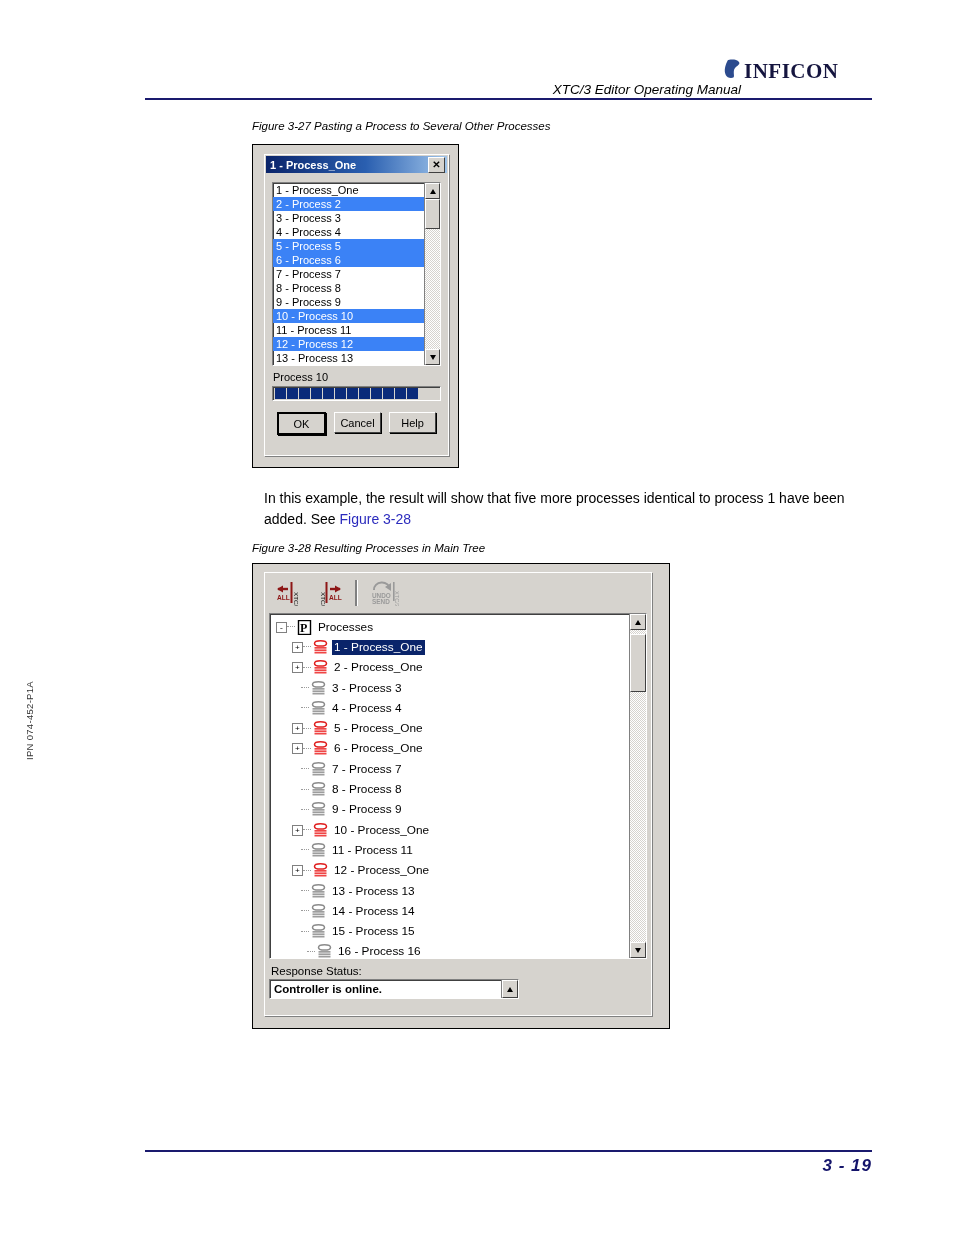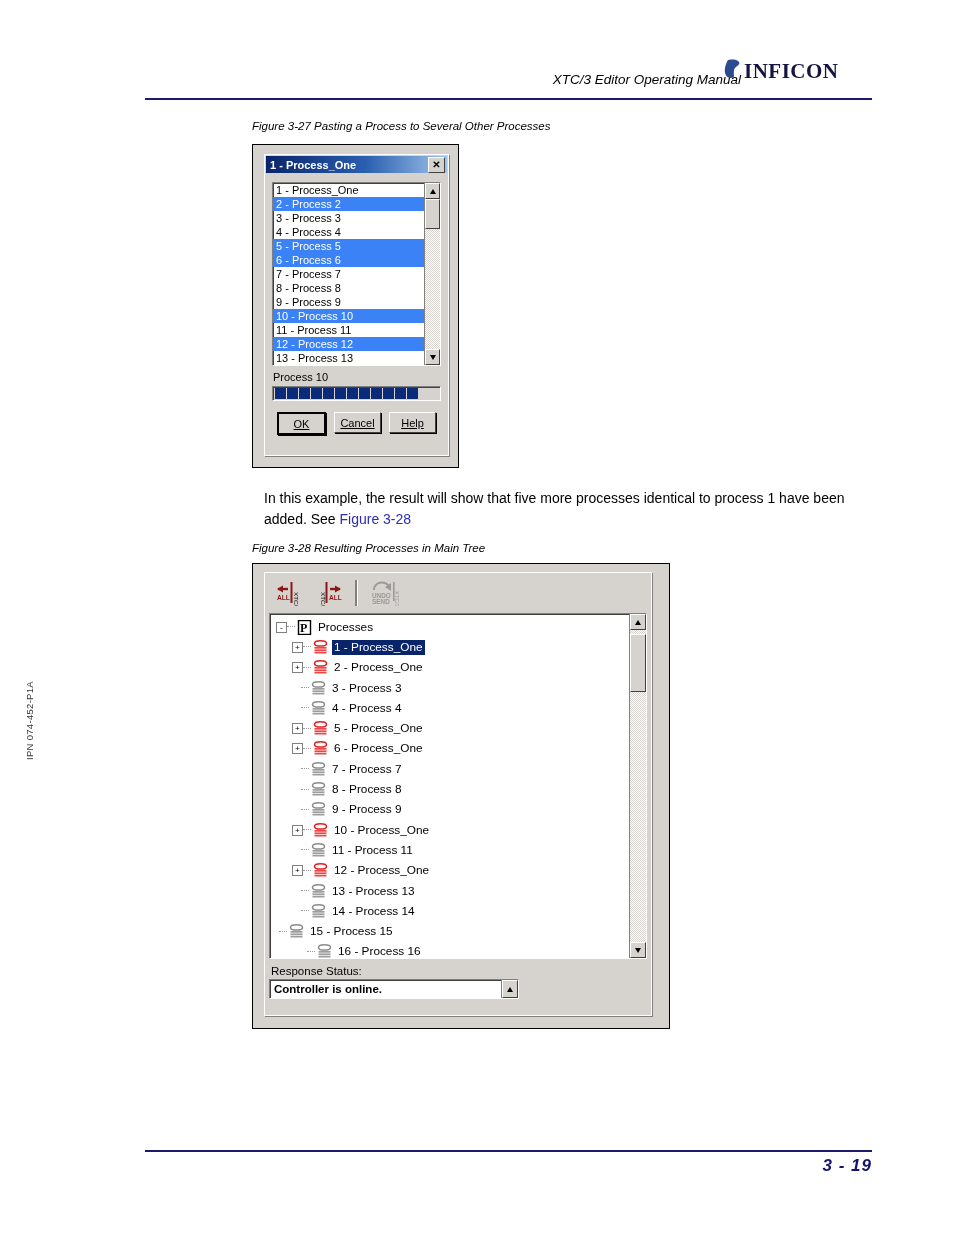--- a/index.html
+++ b/index.html
@@ -4,21 +4,21 @@
 <style>
   html,body{margin:0;padding:0;}
   body{
     width:954px;height:1235px;background:#ffffff;
     font-family:"Liberation Sans",sans-serif;
     color:#000;position:relative;overflow:hidden;
   }
   
   .page-header{position:absolute;left:0;top:0;width:954px;height:100px;}
   .hdr-title{
-    position:absolute;right:213px;top:72px;
+    position:absolute;right:213px;top:82px;
     font-style:italic;font-size:13.5px;color:#000;white-space:nowrap;
     font-family:"Liberation Sans",sans-serif;
   }
   .hdr-logo{position:absolute;right:82px;top:56px;display:flex;align-items:flex-start;}
   .hdr-logo svg{display:block;}
   .hdr-rule{
     position:absolute;left:145px;top:98px;width:727px;height:2px;background:#1a1a6e;
   }
   
   .footer-rule{position:absolute;left:145px;top:1150px;width:727px;height:2px;background:#1a1a6e;}
@@ -111,21 +111,21 @@
     display:flex;align-items:center;padding:2px;box-sizing:border-box;
   }
   .prog-fill{height:11px;display:flex;gap:1px;}
   .prog-blk{width:11px;height:11px;background:#0a2a7a;}
   .dlg-buttons{display:flex;justify-content:center;gap:8px;margin-top:11px;}
   .dlg-btn{
     width:45px;height:19px;background:#d6d3ce;
     border:1px solid #fff;border-right-color:#404040;border-bottom-color:#404040;
     box-shadow:1px 1px 0 #000;
     font-size:11px;color:#000;display:flex;align-items:center;justify-content:center;
-    cursor:pointer;font-family:"Liberation Sans",sans-serif;text-decoration:underline;
+    cursor:pointer;font-family:"Liberation Sans",sans-serif;
   }
   .dlg-btn.default{border:2px solid #000;}
   
   .fig28-frame{
     position:absolute;left:252px;top:563px;width:418px;height:466px;
     border:1.5px solid #000;background:#d6d3ce;box-sizing:border-box;
   }
   .win{
     position:absolute;left:11px;top:8px;width:388px;height:444px;
     background:#d6d3ce;border:1px solid #fff;box-sizing:border-box;
@@ -467,21 +467,21 @@
             <span class="tw-spacer"></span>
             <span class="tw-dots"></span>
             <span class="tw-icon"><svg width="17" height="15" viewBox="0 0 17 15">
                 <ellipse cx="8.5" cy="3.4" rx="6" ry="2.6" fill="none" stroke="#8c8c8c" stroke-width="1.5"></ellipse>
                 <rect x="2.5" y="7" width="12" height="1.7" fill="#9d9d9d"></rect>
                 <rect x="2.5" y="9.4" width="12" height="1.7" fill="#9d9d9d"></rect>
                 <rect x="2.5" y="11.8" width="12" height="1.7" fill="#9d9d9d"></rect>
               </svg></span>
             <span class="tw-label">14 - Process 14</span>
           </div>
-          <div class="tree-row" style="">
+          <div class="tree-row" style="padding-left: 22px;">
             <span class="tw-spacer"></span>
             <span class="tw-dots"></span>
             <span class="tw-icon"><svg width="17" height="15" viewBox="0 0 17 15">
                 <ellipse cx="8.5" cy="3.4" rx="6" ry="2.6" fill="none" stroke="#8c8c8c" stroke-width="1.5"></ellipse>
                 <rect x="2.5" y="7" width="12" height="1.7" fill="#9d9d9d"></rect>
                 <rect x="2.5" y="9.4" width="12" height="1.7" fill="#9d9d9d"></rect>
                 <rect x="2.5" y="11.8" width="12" height="1.7" fill="#9d9d9d"></rect>
               </svg></span>
             <span class="tw-label">15 - Process 15</span>
           </div>

